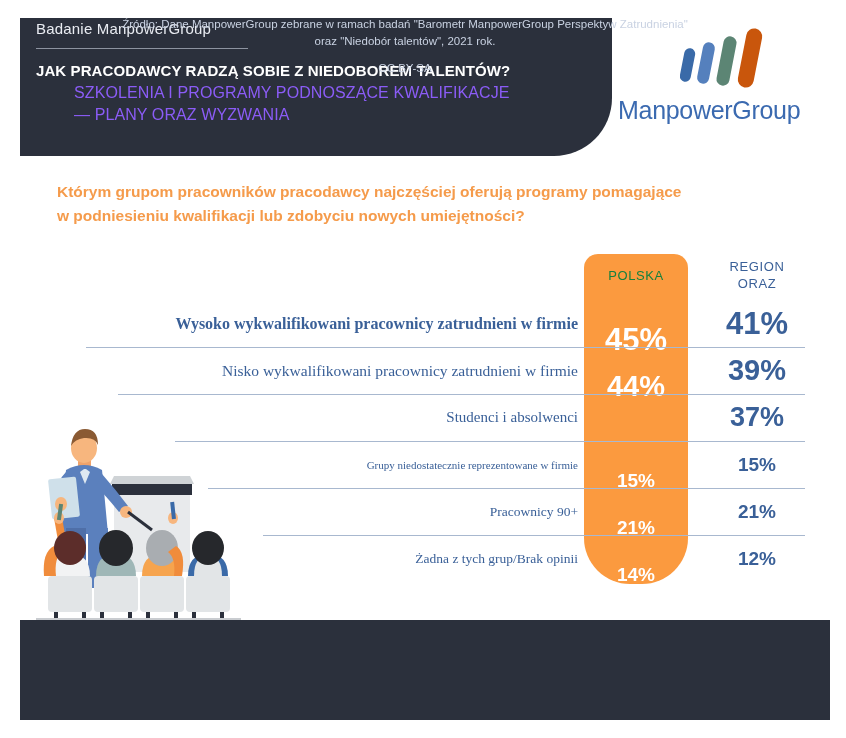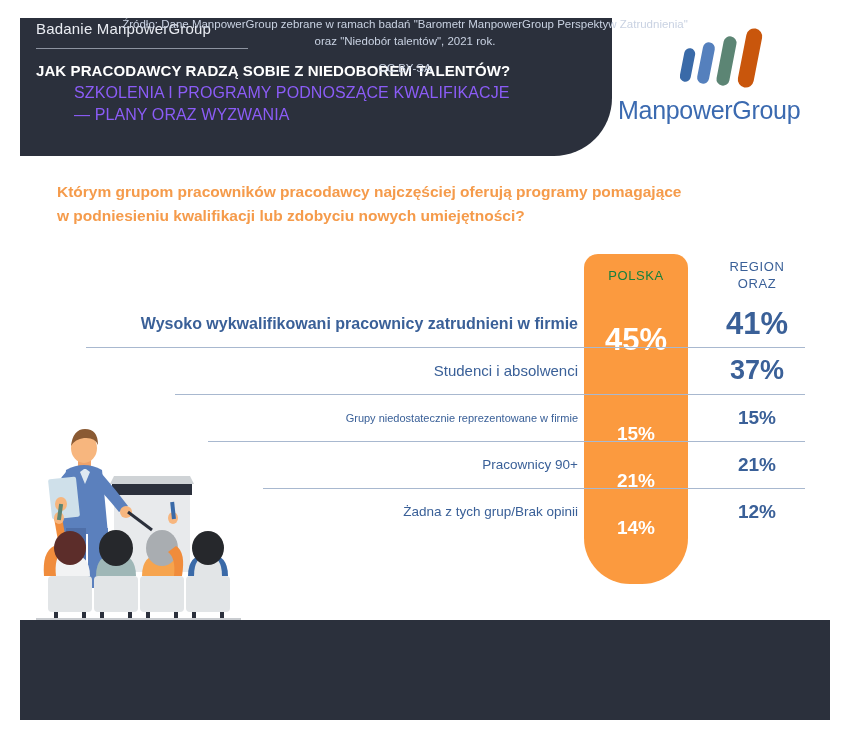--- a/index.html
+++ b/index.html
@@ -73,21 +73,21 @@
   }
 
   .rows { position: absolute; left: 0; top: 300px; width: 846px; }
   .row { position: relative; height: 47px; }
   .row .divider {
     position: absolute; top: 0; right: 41px; height: 1px; background: #a8b8cf;
   }
   .row .label {
     position: absolute; right: 268px; top: 0; height: 47px;
     display: flex; align-items: center; justify-content: flex-end;
-    color: #3a6098; white-space: nowrap;
+    color: #3a6098; white-space: nowrap; font-family: Liberation Serif, serif;
   }
   .row .v-pl {
     position: absolute; left: 584px; top: 0; width: 104px; height: 47px;
     display: flex; align-items: center; justify-content: center;
     color: #ffffff; font-weight: bold; margin-top: 16px;
   }
   .row .v-em {
     position: absolute; left: 694px; top: 0; width: 126px; height: 47px;
     display: flex; align-items: center; justify-content: center;
     color: #3a6098; font-weight: bold;
@@ -167,20 +167,26 @@
 
   <div class="rows">
 
     <div class="row r0">
 
       <div class="label">Wysoko wykwalifikowani pracownicy zatrudnieni w firmie</div>
       <div class="v-pl">45%</div>
       <div class="v-em">41%</div>
     </div>
 
+    <div class="row r1">
+      <div class="divider"></div>
+      <div class="label">Nisko wykwalifikowani pracownicy zatrudnieni w firmie</div>
+      <div class="v-pl">44%</div>
+      <div class="v-em">39%</div>
+    </div>
 
     <div class="row r2">
       <div class="divider"></div>
       <div class="label">Studenci i absolwenci</div>
       <div class="v-em">37%</div>
     </div>
 
     <div class="row r3">
       <div class="divider"></div>
       <div class="label">Grupy niedostatecznie reprezentowane w firmie</div>

